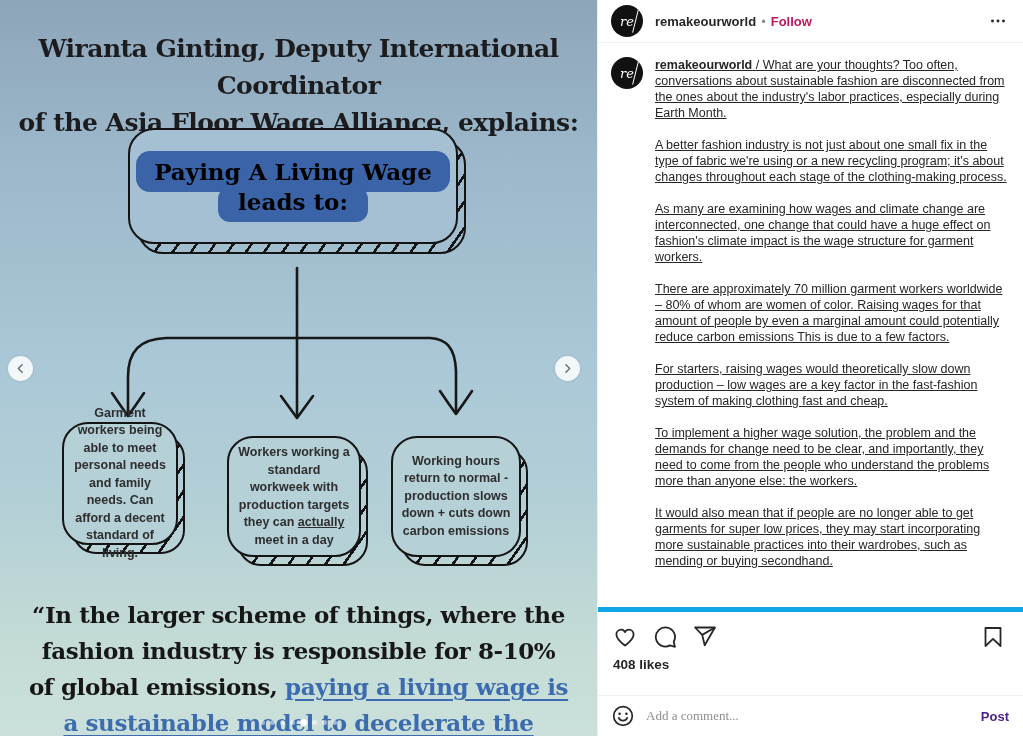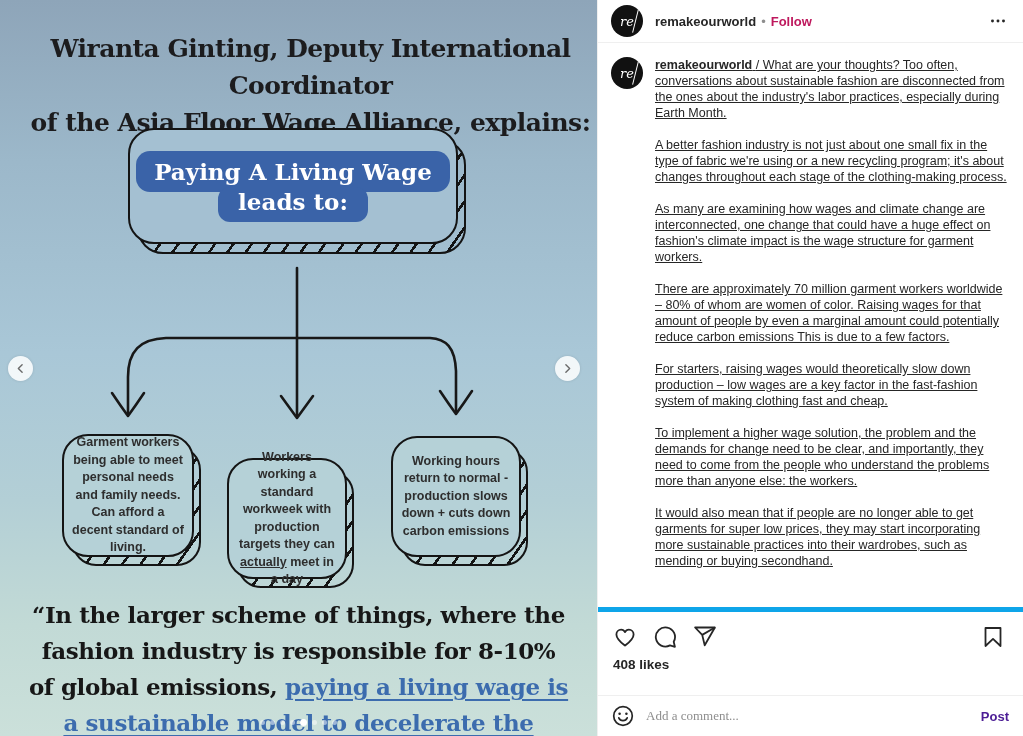--- a/index.html
+++ b/index.html
@@ -7,50 +7,50 @@
     font-family:"Liberation Sans", sans-serif; color:#262626; }
   .app { display:flex; width:1023px; height:736px; }
 
   
   .media {
     position:relative; width:597px; height:736px; flex:0 0 597px;
     background:linear-gradient(180deg,#8ea5b9 0%,#9cb8ca 22%,#a9c7d7 48%,#b3cfd6 68%,#c2dad6 85%,#cbe0da 100%);
     overflow:hidden;
   }
   .media-title {
-    position:absolute; top:30px; left:12px; width:100%; text-align:center;
+    position:absolute; top:30px; left:0; width:100%; text-align:center;
     font-family:"DejaVu Serif","Liberation Serif",serif; font-weight:700;
     font-size:25px; line-height:37px; color:#1c1c1e; letter-spacing:-0.5px;
   }
   .doodle-box { position:absolute; }
   .doodle-box .shadow {
     position:absolute; left:9px; top:11px; right:-8px; bottom:-10px;
     border:2.5px solid #141414; border-radius:26px;
     background:repeating-linear-gradient(125deg,#141414 0 2.6px, transparent 2.6px 15px);
   }
   .doodle-box .face {
     position:absolute; inset:0; border:2.6px solid #141414; border-radius:26px;
     display:flex; flex-direction:column; align-items:center; justify-content:center;
   }
   .topbox { left:128px; top:128px; width:330px; height:116px; }
   .topbox .face { background:#a4c0d2; }
   .pill {
-    background:#3a63a8; color:#ffffff; font-family:"DejaVu Serif","Liberation Serif",serif;
+    background:#3a63a8; color:#000000; font-family:"DejaVu Serif","Liberation Serif",serif;
     font-weight:700; text-align:center; border-radius:14px;
   }
   .pill-1 { font-size:23px; line-height:28px; padding:7px 18px 6px; }
   .pill-2 { font-size:23px; line-height:26px; padding:2px 20px 7px; margin-top:-5px; border-radius:12px; }
 
   .leafbox .face { background:#b5d1d7; padding:10px 8px; }
   .leafbox .face p {
     font-size:12.5px; line-height:17.5px; font-weight:600; color:#2e2e2e; text-align:center;
   }
   .leafbox .shadow { border-radius:24px; left:10px; top:12px; right:-7px; bottom:-9px; }
-  .box1 { left:62px;  top:434px; width:132px; height:123px; }
-  .box2 { left:227px; top:436px; width:120px; height:121px;margin-top:22px; }
+  .box1 { left:62px;  top:422px; width:116px; height:123px; }
+  .box2 { left:227px; top:436px; width:134px; height:121px; }
   .box3 { left:391px; top:436px; width:130px; height:121px;padding-left:12px; }
   .box2 .u { text-decoration:underline; }
 
   .arrows { position:absolute; left:78px; top:255px; }
 
   .media-quote {
     position:absolute; top:597px; left:0; width:100%; padding:0 26px; text-align:center;
     font-family:"DejaVu Serif","Liberation Serif",serif; font-weight:700;
     font-size:23px; line-height:36px; color:#171717; letter-spacing:-0.4px;
   }

